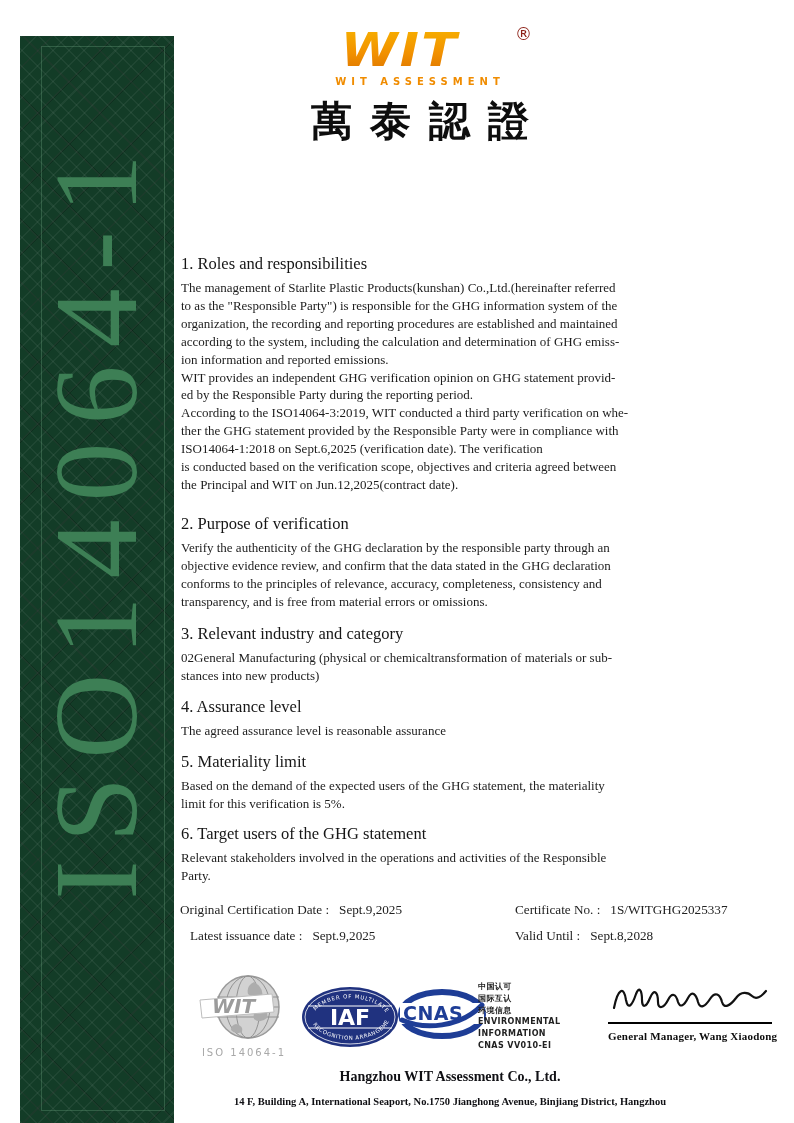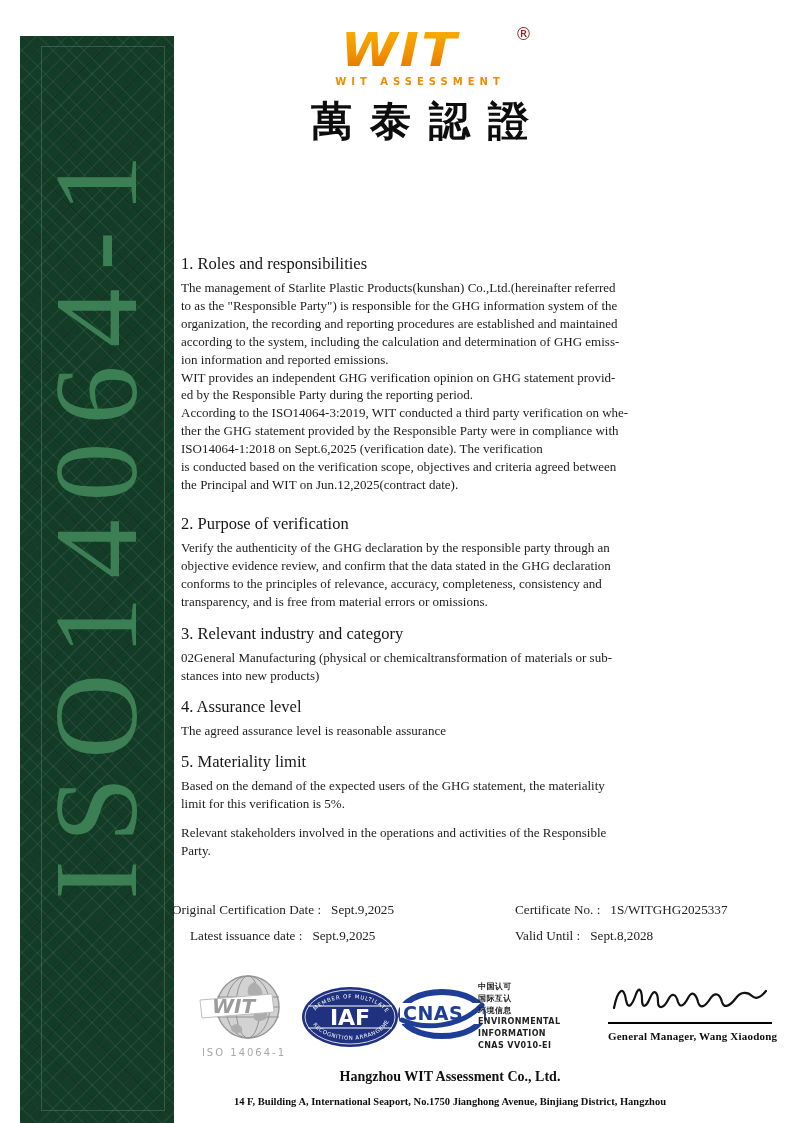--- a/index.html
+++ b/index.html
@@ -43,21 +43,21 @@
   .title { position:absolute; left:150px; top:163px; width:620px; text-align:center;
            font-size:29px; line-height:46px; letter-spacing:2px; color:#151515; }
   
   .section { position:absolute; left:181px; width:596px; }
   .section h3 { font-size:16.5px; font-weight:normal; margin-bottom:5px; color:#161616; }
   .section .body { font-size:13px; line-height:17.9px; white-space:pre-line; color:#1c1c1c; }
   .s1{top:254px}.s2{top:514px}.s3{top:624px}.s4{top:697px}.s5{top:752px}.s6{top:824px}
   
   .cert-cell { position:absolute; font-size:13.2px; color:#222; white-space:nowrap; }
   .cert-cell .val { margin-left:10px; }
-  .c1a{left:172px; top:902px}.c1b{left:515px; top:902px}
+  .c1a{left:180px; top:902px}.c1b{left:515px; top:902px}
   .c2a{left:190px; top:928px}.c2b{left:515px; top:928px}
   
   .wit-seal { position:absolute; left:196px; top:974px; width:96px; text-align:center; }
   .wit-seal-caption { margin-top:1px; font-family:"DejaVu Sans", sans-serif;
                       font-size:10px; letter-spacing:2px; color:#a8a8a8; }
   .iaf-seal  { position:absolute; left:300px; top:985px; }
   .cnas-seal { position:absolute; left:398px; top:989px; }
   .accred-text { position:absolute; left:478px; top:981px; width:150px;
                  font-family:"DejaVu Sans", sans-serif; font-size:8px; font-weight:bold;
                  line-height:11.8px; letter-spacing:0.4px; color:#222; white-space:pre-line; }
@@ -131,20 +131,21 @@
   <div class="section s4">
     <h3>4. Assurance level</h3>
     <div class="body">The agreed assurance level is reasonable assurance</div>
   </div>
   <div class="section s5">
     <h3>5. Materiality limit</h3>
     <div class="body">Based on the demand of the expected users of the GHG statement, the materiality
 limit for this verification is 5%.</div>
   </div>
   <div class="section s6">
+    <h3>6. Target users of the GHG statement</h3>
     <div class="body">Relevant stakeholders involved in the operations and activities of the Responsible
 Party.</div>
   </div>
 
   <div class="cert-cell c1a">
     <span>Original Certification Date :</span><span class="val">Sept.9,2025</span>
   </div>
   <div class="cert-cell c1b">
     <span>Certificate No. :</span><span class="val">1S/WITGHG2025337</span>
   </div>

